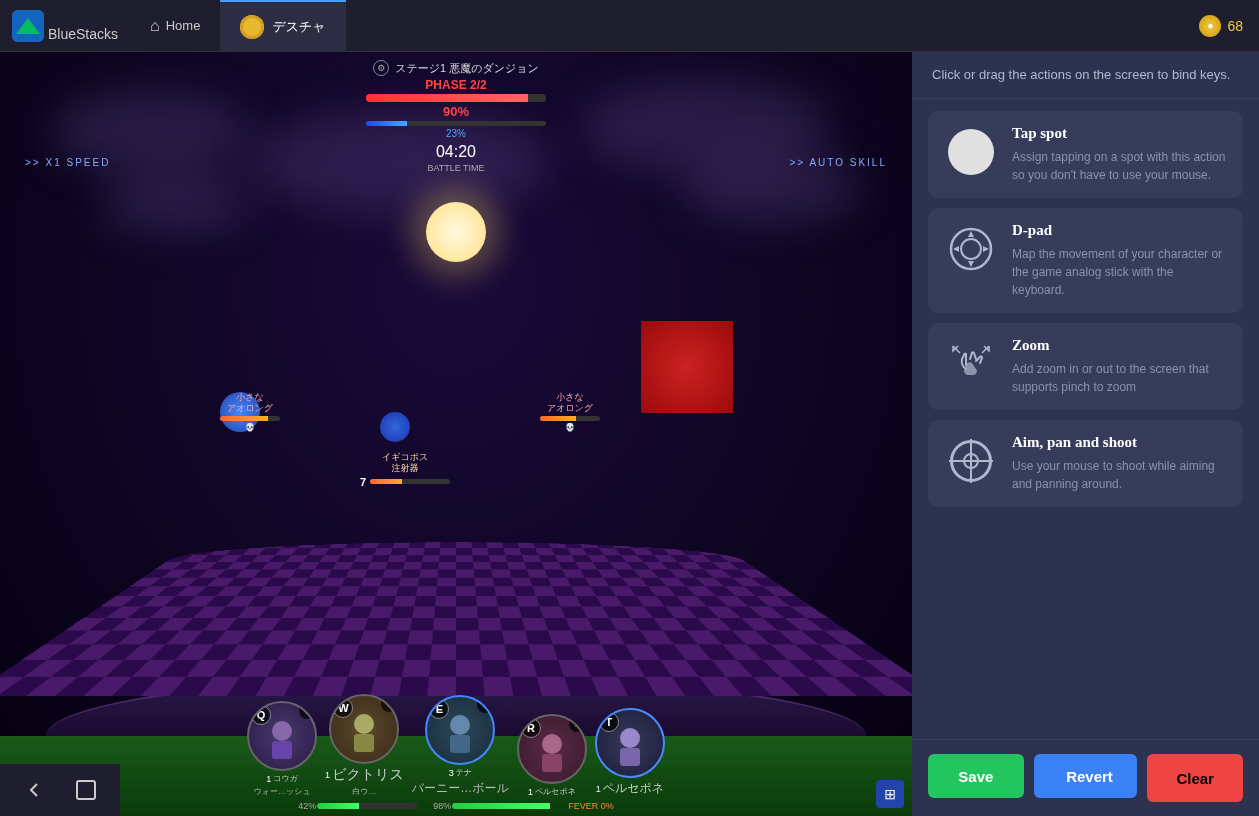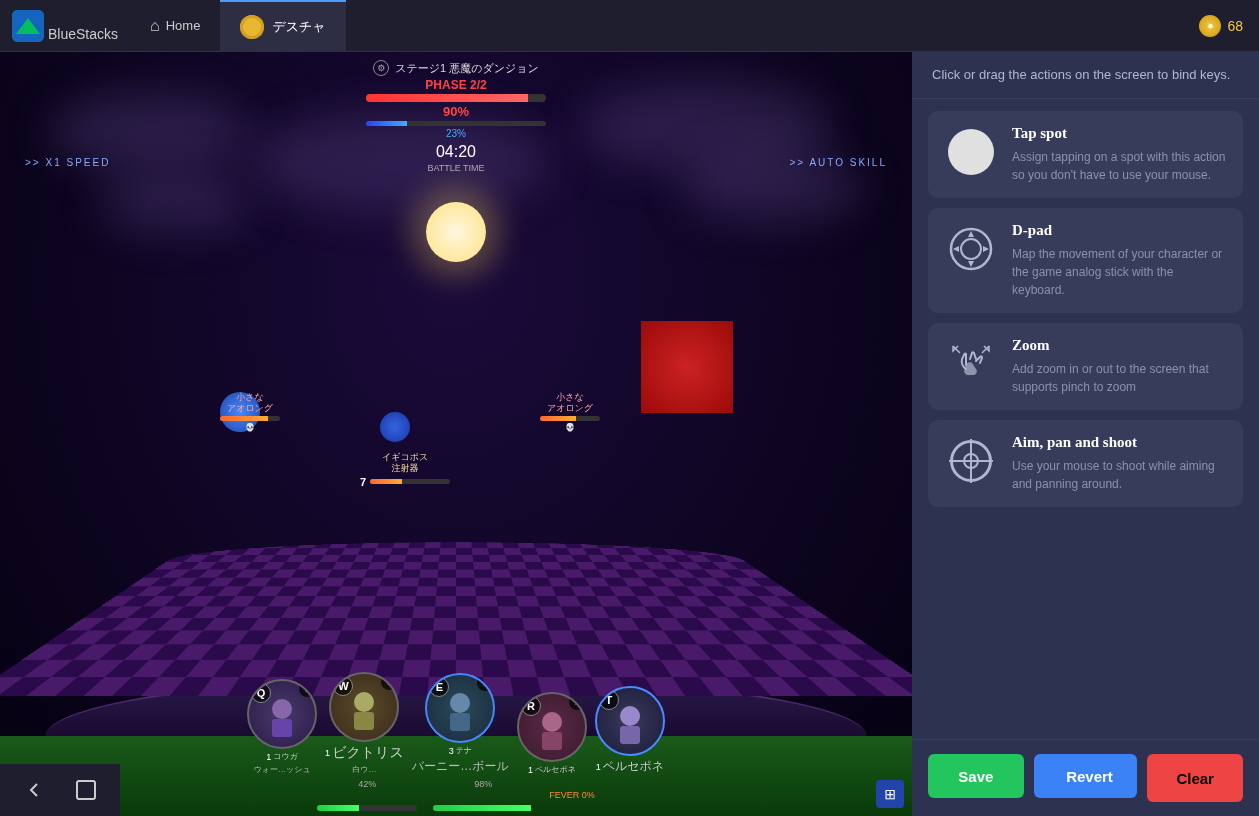--- a/index.html
+++ b/index.html
@@ -347,23 +347,23 @@
     }
 
     
     .bottom-bars {
       display: flex;
       gap: 16px;
       align-items: center;
     }
     .bar-item {
       display: flex;
-      flex-direction: column;
-      align-items: center;
-      gap: 16px;
+      flex-direction: row;
+      align-items: center;
+      gap: 1px;
     }
     .bar-label { color: #aaa; font-size: 9px; }
     .bar-track {
       width: 100px;
       height: 6px;
       background: #333;
       border-radius: 3px;
       overflow: hidden;
     }
     .bar-fill-green { height: 100%; background: linear-gradient(90deg, #22cc44, #44ff66); }

